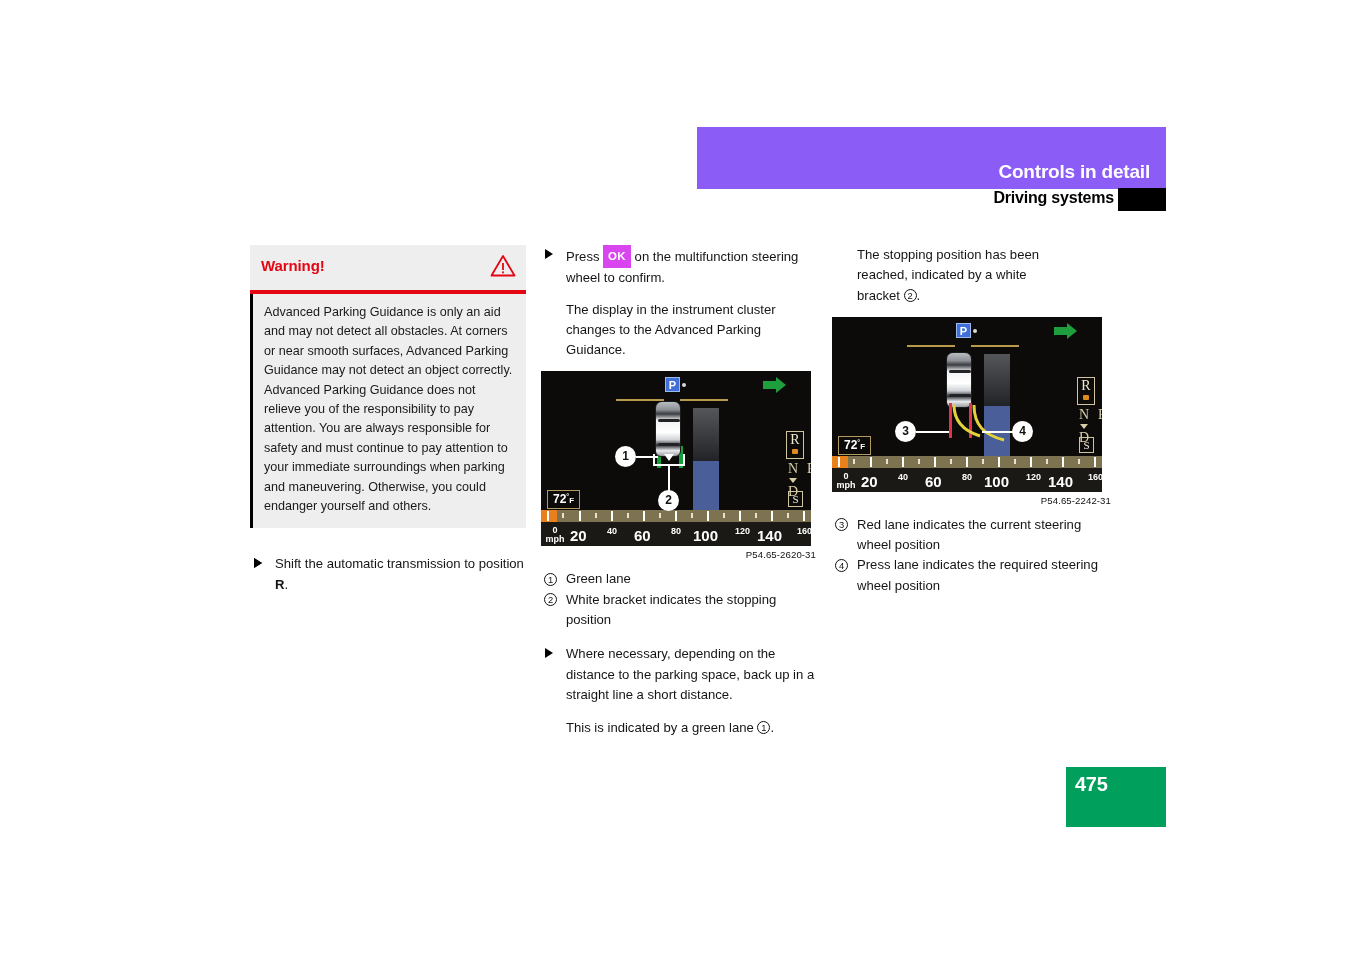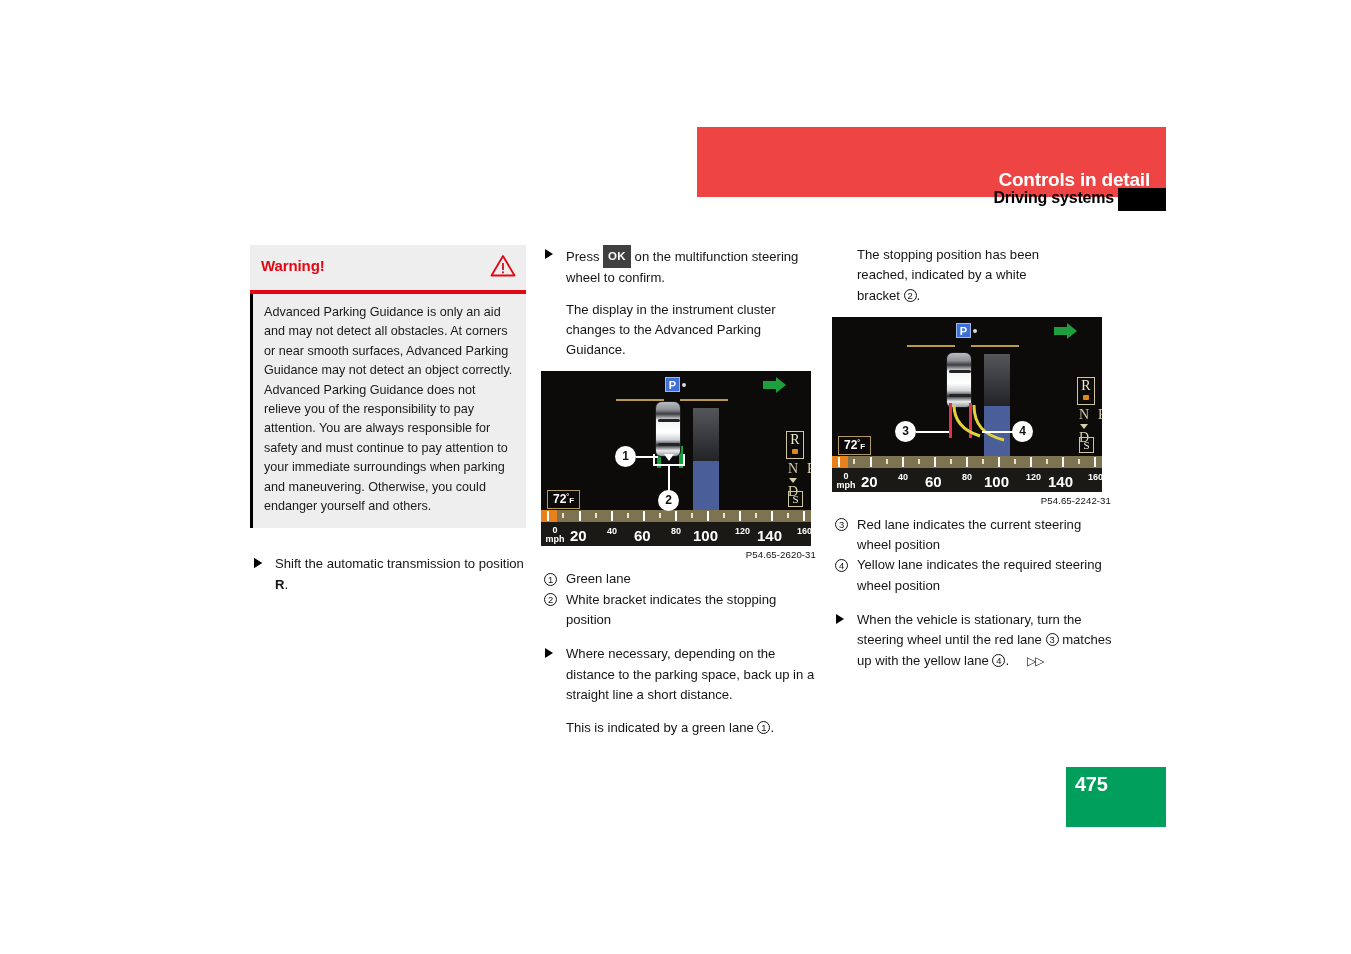--- a/index.html
+++ b/index.html
@@ -12,22 +12,22 @@
     position: relative;
     font-family: "Liberation Sans", sans-serif;
     color: #000;
     overflow: hidden;
   }
 
   
   #header-band {
     position: absolute;
     left: 697px; top: 127px;
-    width: 469px; height: 70px;
-    background: #ef4444;
+    width: 469px; height: 62px;
+    background: #8b5cf6;
     text-align: center;
   }
   #header-title {
     position: absolute;
     right: 16px; bottom: 6px;
     color: #ffffff;
     font-size: 19px;
     font-weight: bold;
     letter-spacing: -0.2px;
     white-space: nowrap;
@@ -143,21 +143,21 @@
     border-radius: 50%;
     font-size: 9.4px;
     line-height: 12px;
     text-align: center;
     vertical-align: 1px;
     font-family: "Liberation Sans", sans-serif;
     color: #111;
   }
   .ok-badge {
     display: inline-block;
-    background: #404040;
+    background: #d946ef;
     color: #fff;
     font-size: 11.5px;
     font-weight: bold;
     padding: 1px 5px 2px 5px;
     vertical-align: 1px;
     letter-spacing: 0.3px;
   }
   .bold { font-weight: bold; }
   .ital { font-style: italic; }
   .contmark {
@@ -646,25 +646,21 @@
     <div class="fig-caption">P54.65-2242-31</div>
   </div>
 
   <div class="legend-list">
     <div class="legend-item">
       <span class="cnum">3</span>
       <span>Red lane indicates the current steering wheel position</span>
     </div>
     <div class="legend-item">
       <span class="cnum">4</span>
-      <span>Yellow lane indicates the required steering wheel position</span>
-    </div>
-  </div>
-
-  <div class="bullet-item">
-    <span class="tri"></span>
-    <span>When the vehicle is stationary, turn the steering wheel until the red lane </span><span class="cnum">3</span><span> matches up with the yellow lane </span><span class="cnum">4</span><span>.</span><span style="display:inline-block; width:18px;"></span><span class="contmark">▷▷</span>
-  </div>
+      <span>Press lane indicates the required steering wheel position</span>
+    </div>
+  </div>
+
 </div>
 
 <div id="page-number-block">
   <div id="page-number">475</div>
 </div>
 
 </body></html>

